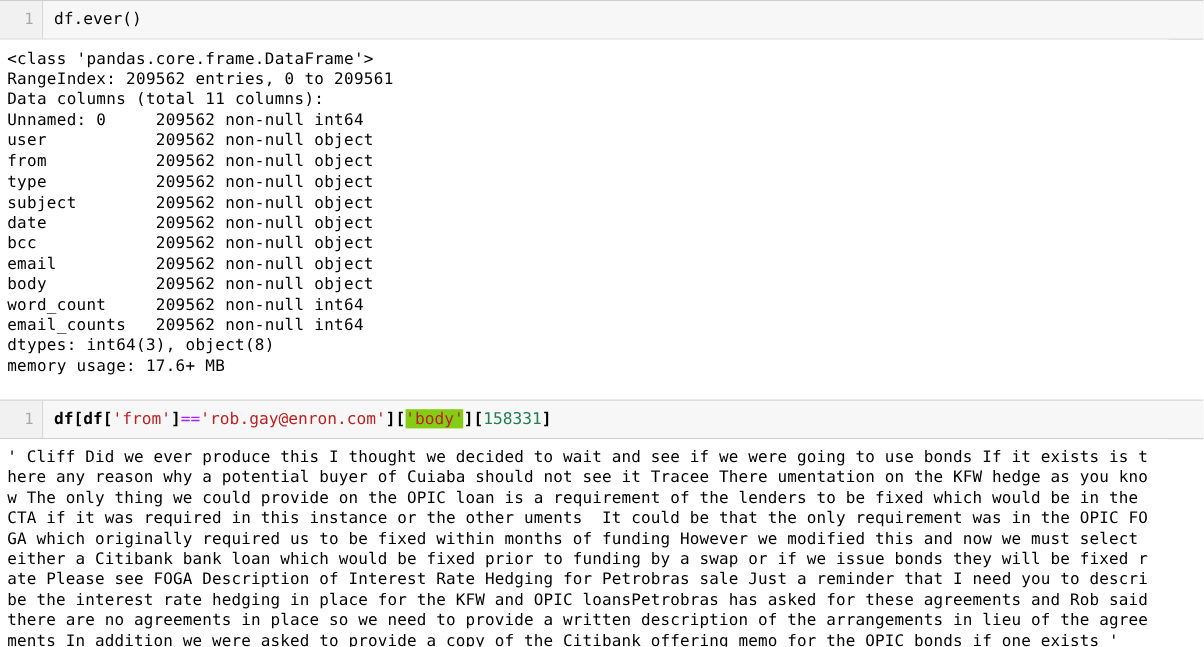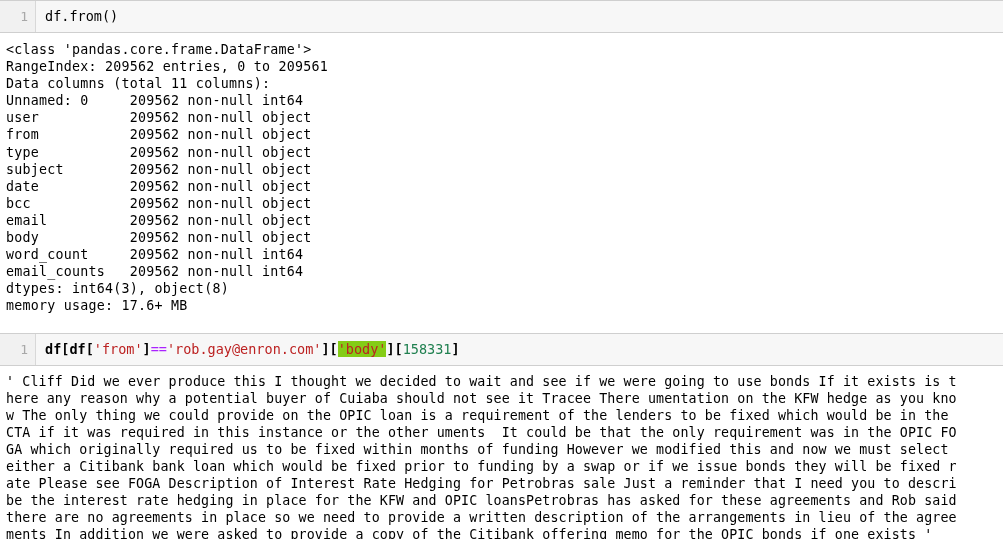--- a/index.html
+++ b/index.html
@@ -94,21 +94,21 @@
   .spacer-md { height: 14px; }
 </style>
 </head>
 <body>
 
 <div class="notebook">
 
   <div class="cell">
     <div class="input-cell">
       <div class="prompt">1</div>
-      <div class="code-area">df.from()</div>
+      <div class="code-area">df.ever()</div>
     </div>
   </div>
 
   <div class="output stream-info">&lt;class 'pandas.core.frame.DataFrame'&gt;
 RangeIndex: 209562 entries, 0 to 209561
 Data columns (total 11 columns):
 Unnamed: 0     209562 non-null int64
 user           209562 non-null object
 from           209562 non-null object
 type           209562 non-null object

